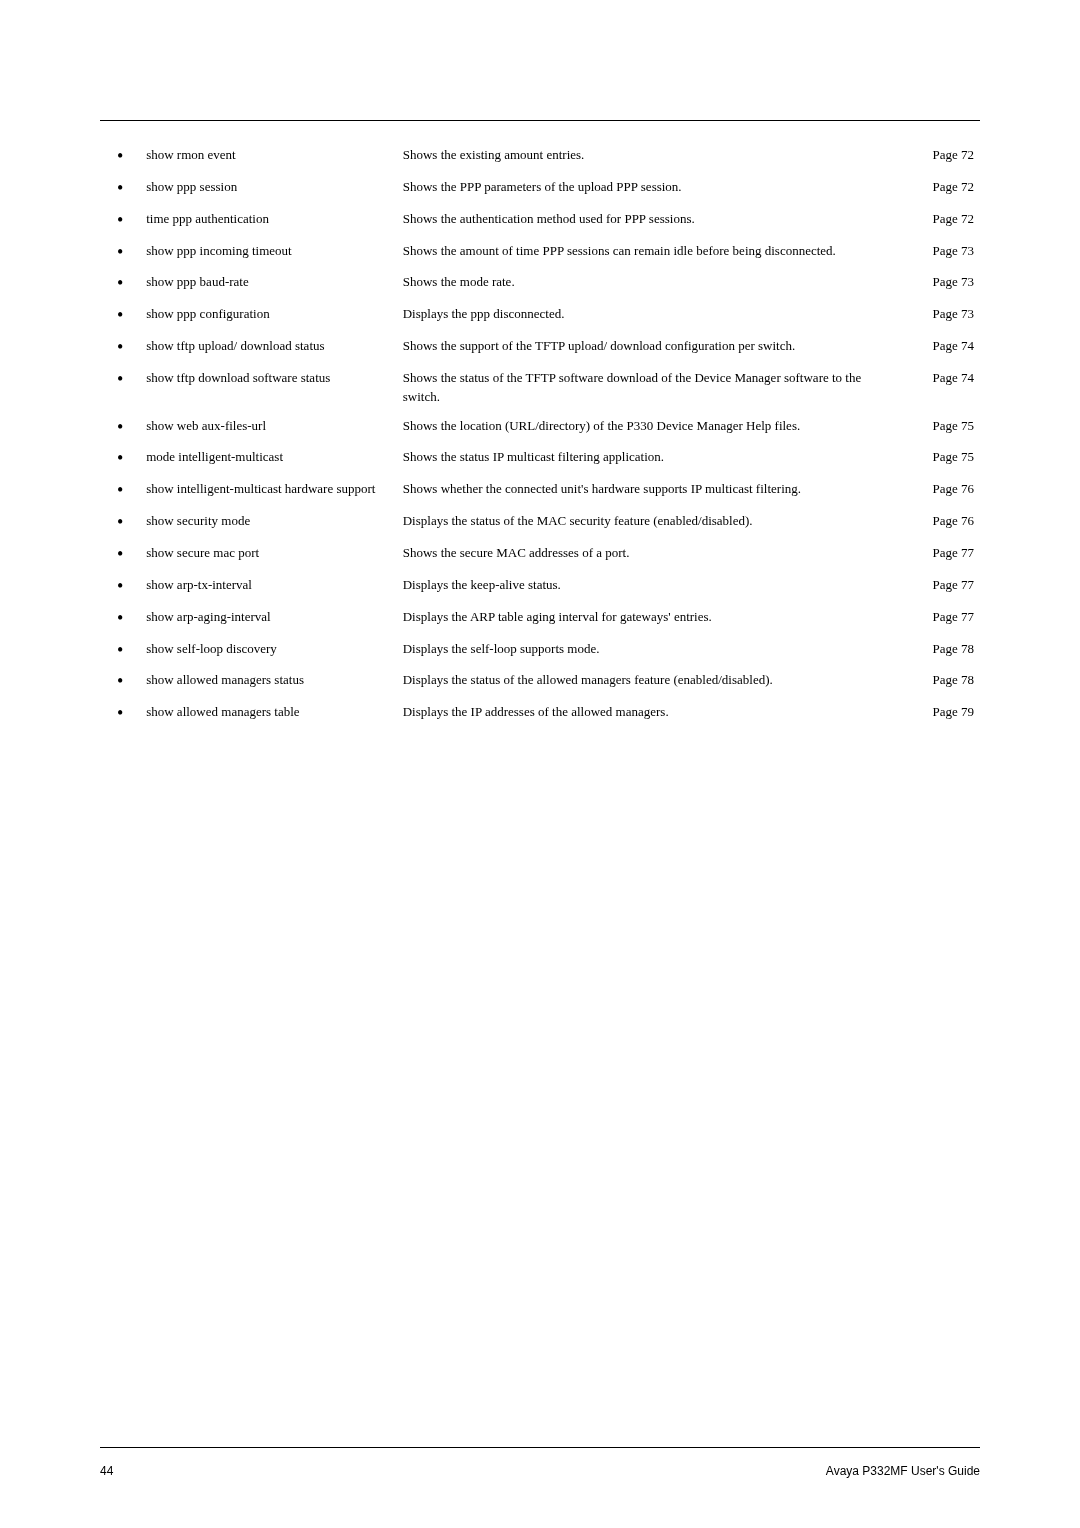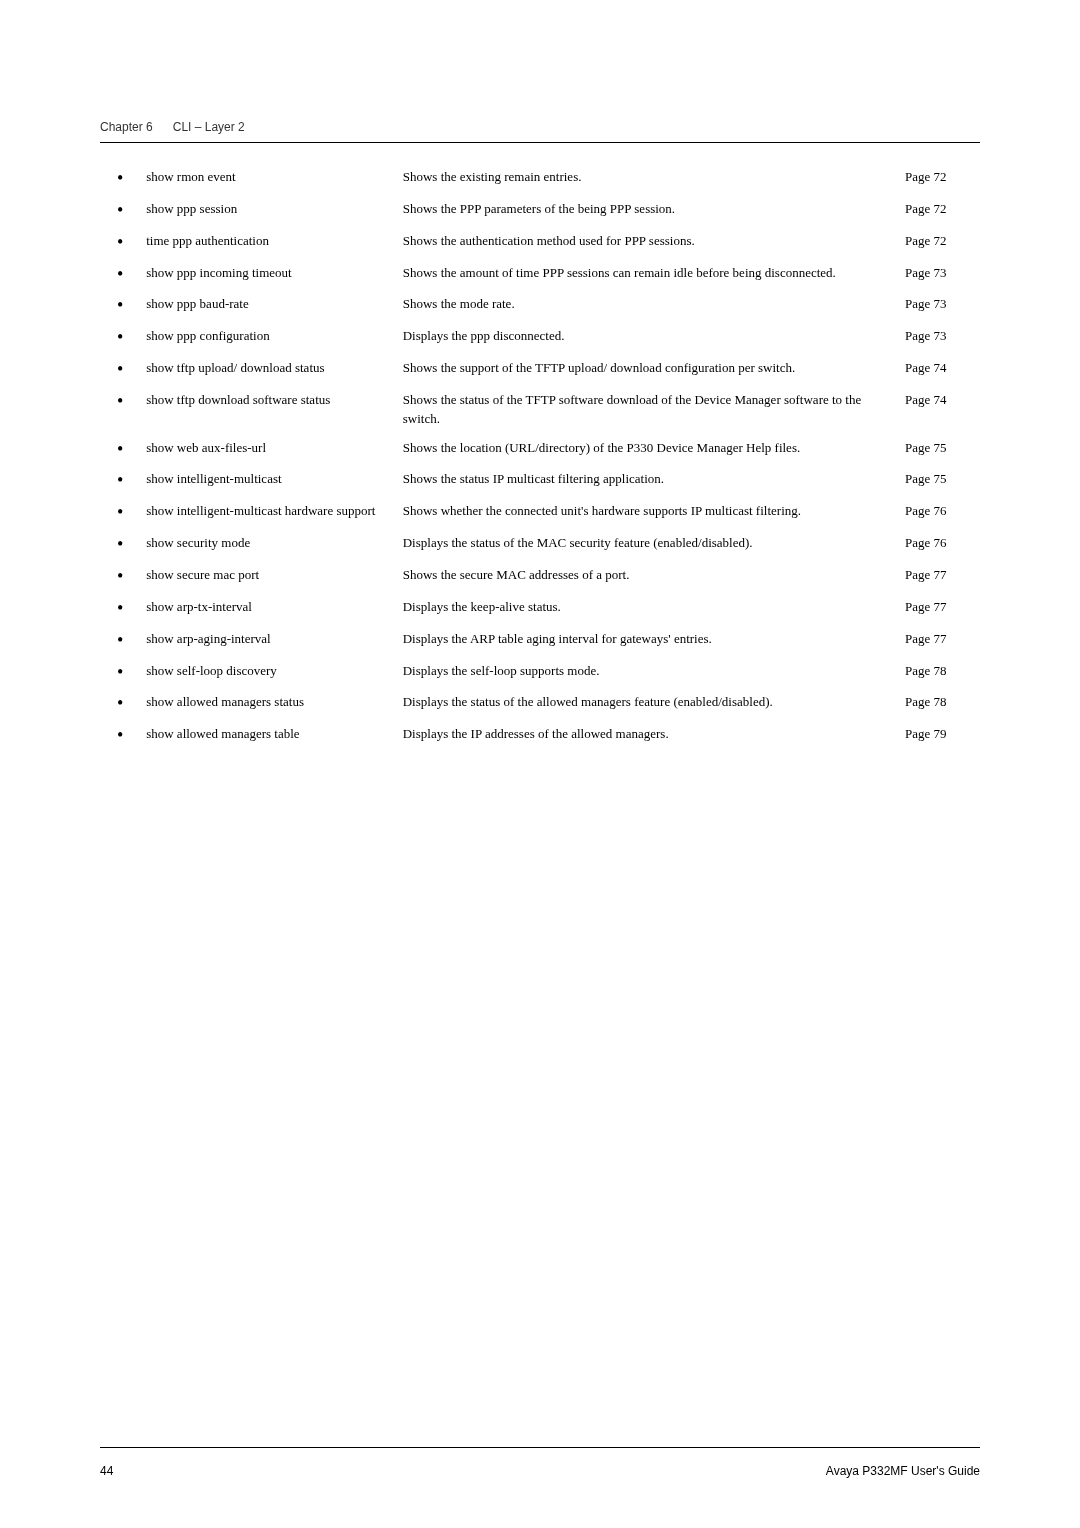--- a/index.html
+++ b/index.html
@@ -54,21 +54,21 @@
     .cmd-col {
       width: 200px;
       padding-right: 14px;
     }
     .desc-col {
       width: 370px;
       padding-right: 14px;
     }
     .page-col {
       width: 80px;
-      text-align: center;
+      text-align: right;
       margin-top: 28px;
     }
     .bullet {
       font-size: 18px;
       line-height: 1;
       display: inline-block;
       margin-top: 1px;
     }
     .page-footer {
       position: absolute;
@@ -89,41 +89,34 @@
       right: 100px;
       border: none;
       border-top: 1px solid #000;
     }
   </style>
 </head>
 <body>
 
 <div class="page">
 
-  <div class="chapter-header">
-    <span class="chapter-label">
-      <span>Chapter 6</span>
-      &nbsp;&nbsp;&nbsp;&nbsp;
-      <span>CLI – Layer 2</span>
-    </span>
-  </div>
   <hr class="header-rule">
 
   <table class="content-table">
     <tbody id="table-body">
     <tr>
           <td class="bullet-col"><span class="bullet">•</span></td>
           <td class="cmd-col">show rmon event</td>
-          <td class="desc-col">Shows the existing remain entries.</td>
+          <td class="desc-col">Shows the existing amount entries.</td>
           <td class="page-col">Page 72</td>
         </tr>
         <tr>
           <td class="bullet-col"><span class="bullet">•</span></td>
           <td class="cmd-col">show ppp session</td>
-          <td class="desc-col">Shows the PPP parameters of the being PPP session.</td>
+          <td class="desc-col">Shows the PPP parameters of the upload PPP session.</td>
           <td class="page-col">Page 72</td>
         </tr>
         <tr>
           <td class="bullet-col"><span class="bullet">•</span></td>
           <td class="cmd-col">time ppp authentication</td>
           <td class="desc-col">Shows the authentication method used for PPP sessions.</td>
           <td class="page-col">Page 72</td>
         </tr>
         <tr>
           <td class="bullet-col"><span class="bullet">•</span></td>
@@ -156,21 +149,21 @@
           <td class="page-col">Page 74</td>
         </tr>
         <tr>
           <td class="bullet-col"><span class="bullet">•</span></td>
           <td class="cmd-col">show web aux-files-url</td>
           <td class="desc-col">Shows the location (URL/directory) of the P330 Device Manager Help files.</td>
           <td class="page-col">Page 75</td>
         </tr>
         <tr>
           <td class="bullet-col"><span class="bullet">•</span></td>
-          <td class="cmd-col">show intelligent-multicast</td>
+          <td class="cmd-col">mode intelligent-multicast</td>
           <td class="desc-col">Shows the status IP multicast filtering application.</td>
           <td class="page-col">Page 75</td>
         </tr>
         <tr>
           <td class="bullet-col"><span class="bullet">•</span></td>
           <td class="cmd-col">show intelligent-multicast hardware support</td>
           <td class="desc-col">Shows whether the connected unit's hardware supports IP multicast filtering.</td>
           <td class="page-col">Page 76</td>
         </tr>
         <tr>

